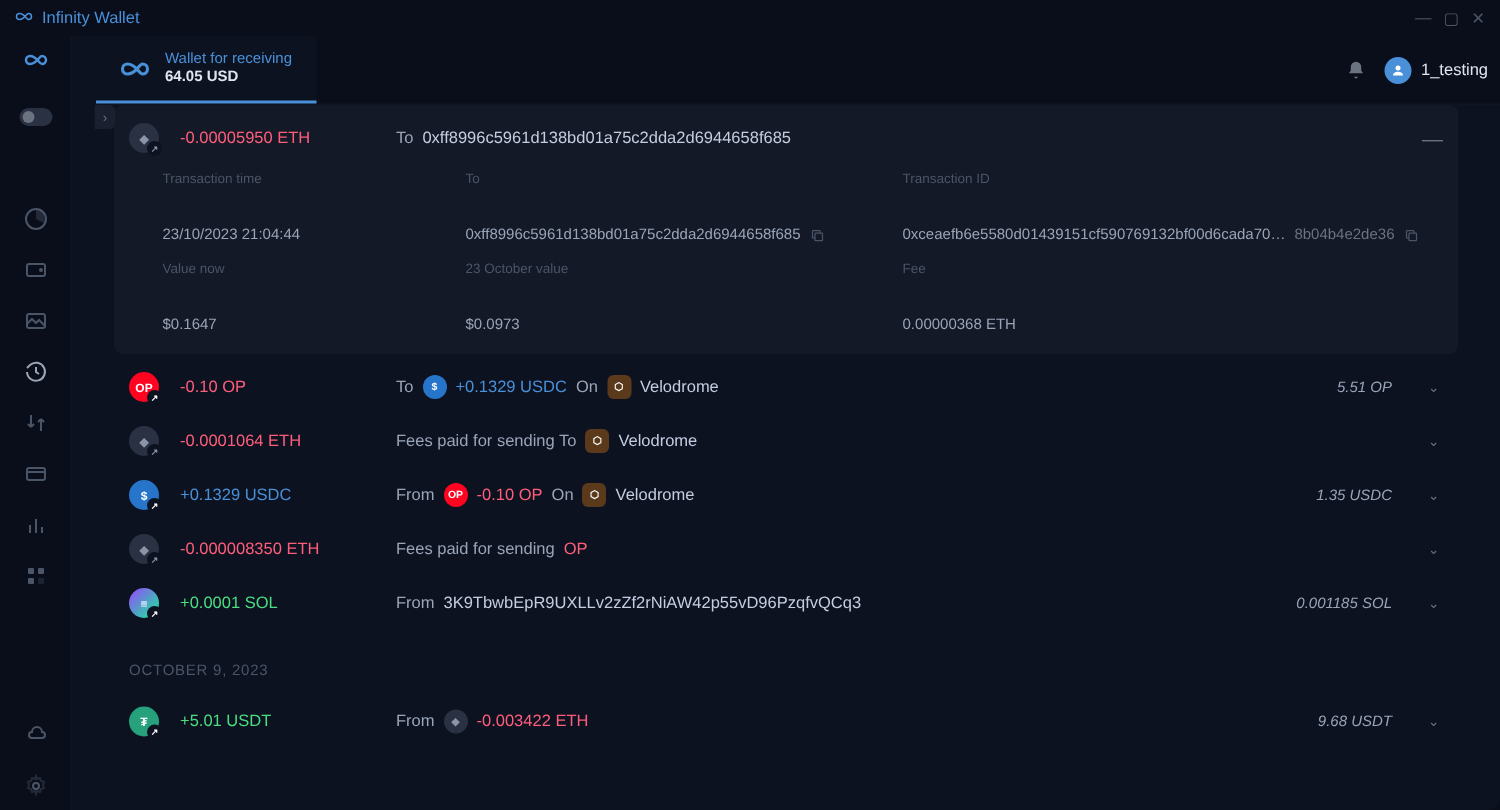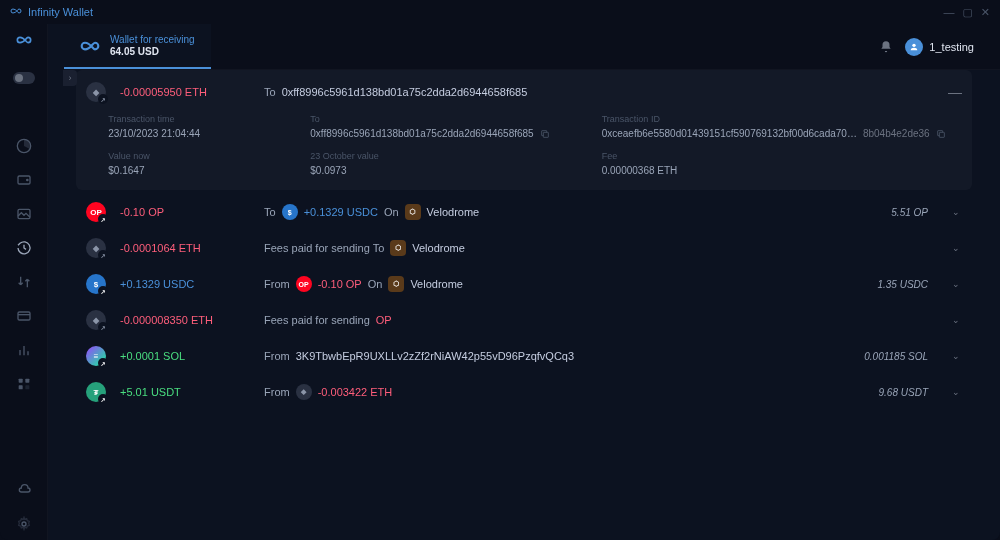--- a/index.html
+++ b/index.html
@@ -21,34 +21,34 @@
 .collapse-tab { position:absolute; left:-1px; top:46px; width:14px; height:16px; background:#1a2030; border-radius:0 4px 4px 0; display:flex; align-items:center; justify-content:center; color:#6b7280; font-size:9px; cursor:pointer; z-index:5; }
 .wallet-tab { display:flex; align-items:center; padding:0 16px; height:100%; gap:10px; cursor:pointer; }
 .wallet-tab.active { background:#0c1220; border-bottom:2px solid #4a90d9; }
 .wallet-tab .wicon { width:20px; height:20px; color:#4a90d9; }
 .wallet-tab.inactive .wicon { color:#4a5568; }
 .wallet-tab .wlabels { display:flex; flex-direction:column; line-height:1.2; }
 .wallet-tab .wname { font-size:10px; color:#4a90d9; }
 .wallet-tab.inactive .wname { color:#5a6478; }
 .wallet-tab .wval { font-size:10px; font-weight:600; color:#e0e5f0; }
 .wallet-tab.inactive .wval { color:#5a6478; }
-.topbar-right { margin-left:auto; display:flex; align-items:center; gap:12px; padding-right:26px; }
+.topbar-right { margin-left:auto; display:flex; align-items:center; gap:12px; padding-right:8px; }
 .bell { width:14px; height:14px; color:#6b7280; cursor:pointer; }
 .user { display:flex; align-items:center; gap:6px; cursor:pointer; }
 .user-av { width:18px; height:18px; border-radius:50%; background:#4a90d9; display:flex; align-items:center; justify-content:center; color:#fff; font-size:9px; }
 .user-name { font-size:11px; color:#e0e5f0; }
 .content { flex:1; overflow-y:auto; padding:0 28px 60px 28px; }
 .date-header { font-size:10px; color:#4a5568; letter-spacing:0.5px; margin:22px 0 10px 10px; text-transform:uppercase; }
 .tx-row { display:flex; align-items:center; padding:8px 10px; gap:14px; font-size:11px; color:#9aa5b8; cursor:pointer; border-radius:4px; }
 .tx-expanded { background:rgba(255,255,255,0.03); border-radius:6px; padding:12px 10px 14px 10px; margin-bottom:4px; }
 .tx-expanded .tx-row-head { display:flex; align-items:center; gap:14px; margin-bottom:12px; }
 .tx-details { display:flex; gap:52px; padding-left:6px;justify-content:center; }
 .tx-detail-col { display:flex; flex-direction:column; gap:4px; min-width:150px; }
 .tx-detail-label { font-size:9px; color:#4a5568; }
-.tx-detail-value { font-size:10px; color:#9aa5b8; display:flex; align-items:center; gap:6px; }
+.tx-detail-value { font-size:10px; color:#9aa5b8; display:flex; align-items:center; gap:6px;margin-top:23px; }
 .copy-icon { width:10px; height:10px; color:#4a5568; cursor:pointer; }
 .coin-icon { width:20px; height:20px; border-radius:50%; display:flex; align-items:center; justify-content:center; font-size:8px; font-weight:bold; flex-shrink:0; position:relative; }
 .coin-icon .sub-icon { position:absolute; bottom:-2px; right:-2px; width:10px; height:10px; border-radius:50%; background:#0c1220; display:flex; align-items:center; justify-content:center; font-size:6px; }
 .coin-small { width:16px; height:16px; border-radius:50%; display:flex; align-items:center; justify-content:center; font-size:7px; font-weight:bold; flex-shrink:0; }
 .eth-bg { background:#2a3142; color:#8b95a8; }
 .op-bg { background:#ff0420; color:#fff; }
 .usdc-bg { background:#2775ca; color:#fff; }
 .sol-bg { background:linear-gradient(135deg,#9945ff,#14f195); color:#fff; }
 .usdt-bg { background:#26a17b; color:#fff; }
 .app-bg { background:#5a3a1a; color:#fff; border-radius:4px; font-size:7px; }
@@ -273,20 +273,21 @@
         <div class="tx-row">
         <span class="coin-icon sol-bg">≡<span class="sub-icon">↗</span></span>
         <span class="amt pos">+0.0001 SOL</span>
         <span class="desc">
             <span class="label-d">From</span> 
             <span class="addr">3K9TbwbEpR9UXLLv2zZf2rNiAW42p55vD96PzqfvQCq3</span>
           </span>
         <span class="balance">0.001185 SOL</span>
         <span class="chevron">⌄</span>
       </div>
+        <div class="date-header">OCTOBER 9, 2023</div>
         <div class="tx-row">
         <span class="coin-icon usdt-bg">₮<span class="sub-icon">↗</span></span>
         <span class="amt pos">+5.01 USDT</span>
         <span class="desc">
             <span class="label-d">From</span> 
             <span class="coin-small eth-bg">◆</span> 
             <span class="highlight-neg">-0.003422 ETH</span>
           </span>
         <span class="balance">9.68 USDT</span>
         <span class="chevron">⌄</span>

